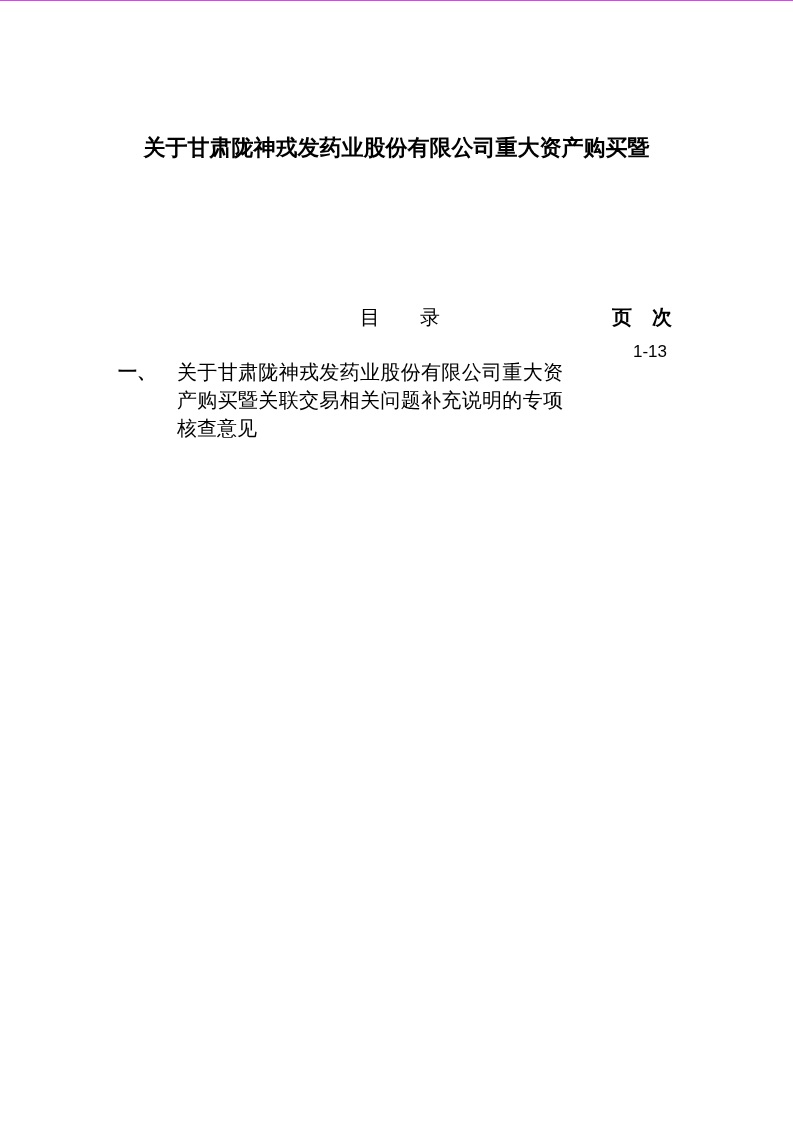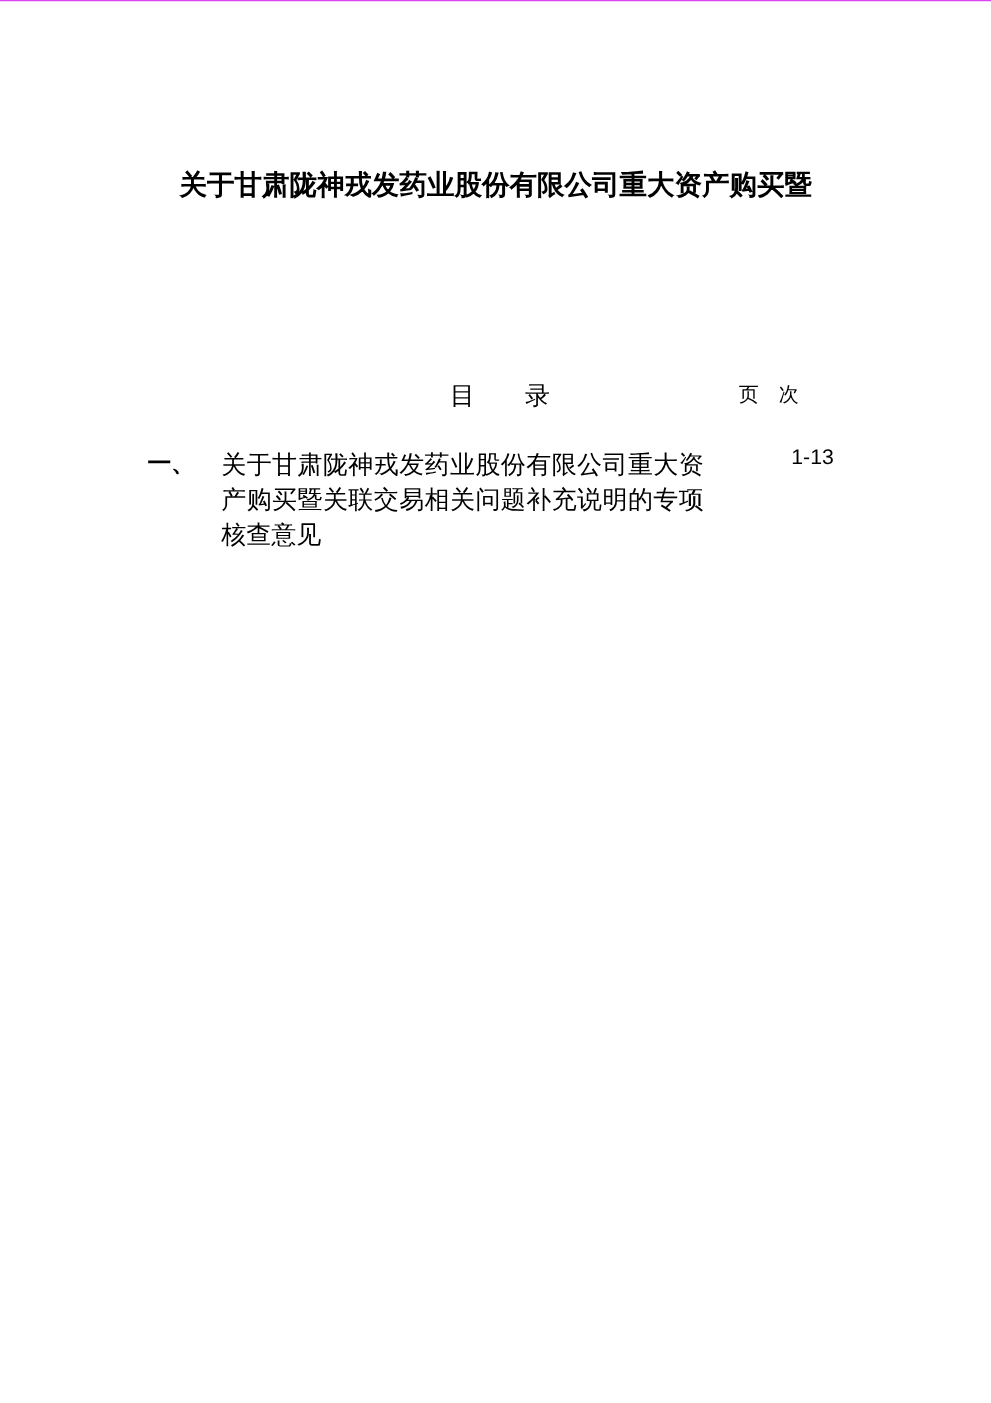--- a/index.html
+++ b/index.html
@@ -38,23 +38,23 @@
     left: 332px;
     font-size: 20px;
     font-weight: normal;
     line-height: 24px;
     white-space: pre;
     margin-left: 28px;
   }
   .page-col-heading {
     position: absolute;
     top: 304px;
-    left: 591px;
-    font-size: 16px;
-    font-weight: normal;
+    left: 612px;
+    font-size: 20px;
+    font-weight: bold;
     line-height: 24px;
     white-space: pre;
   }
   .entry-number {
     position: absolute;
     top: 357px;
     left: 118px;
     font-size: 19px;
     font-weight: bold;
     line-height: 28px;
@@ -64,21 +64,21 @@
     top: 357px;
     left: 177px;
     width: 386px;
     font-size: 20px;
     line-height: 28px;
     word-break: break-all;
     text-align: justify;
   }
   .entry-pages {
     position: absolute;
-    top: 355px;
+    top: 341px;
     left: 633px;
     font-family: "Liberation Sans", "DejaVu Sans", sans-serif;
     font-size: 17px;
     line-height: 20px;
   }
 </style>
 </head>
 <body>
 
 <div class="page">

